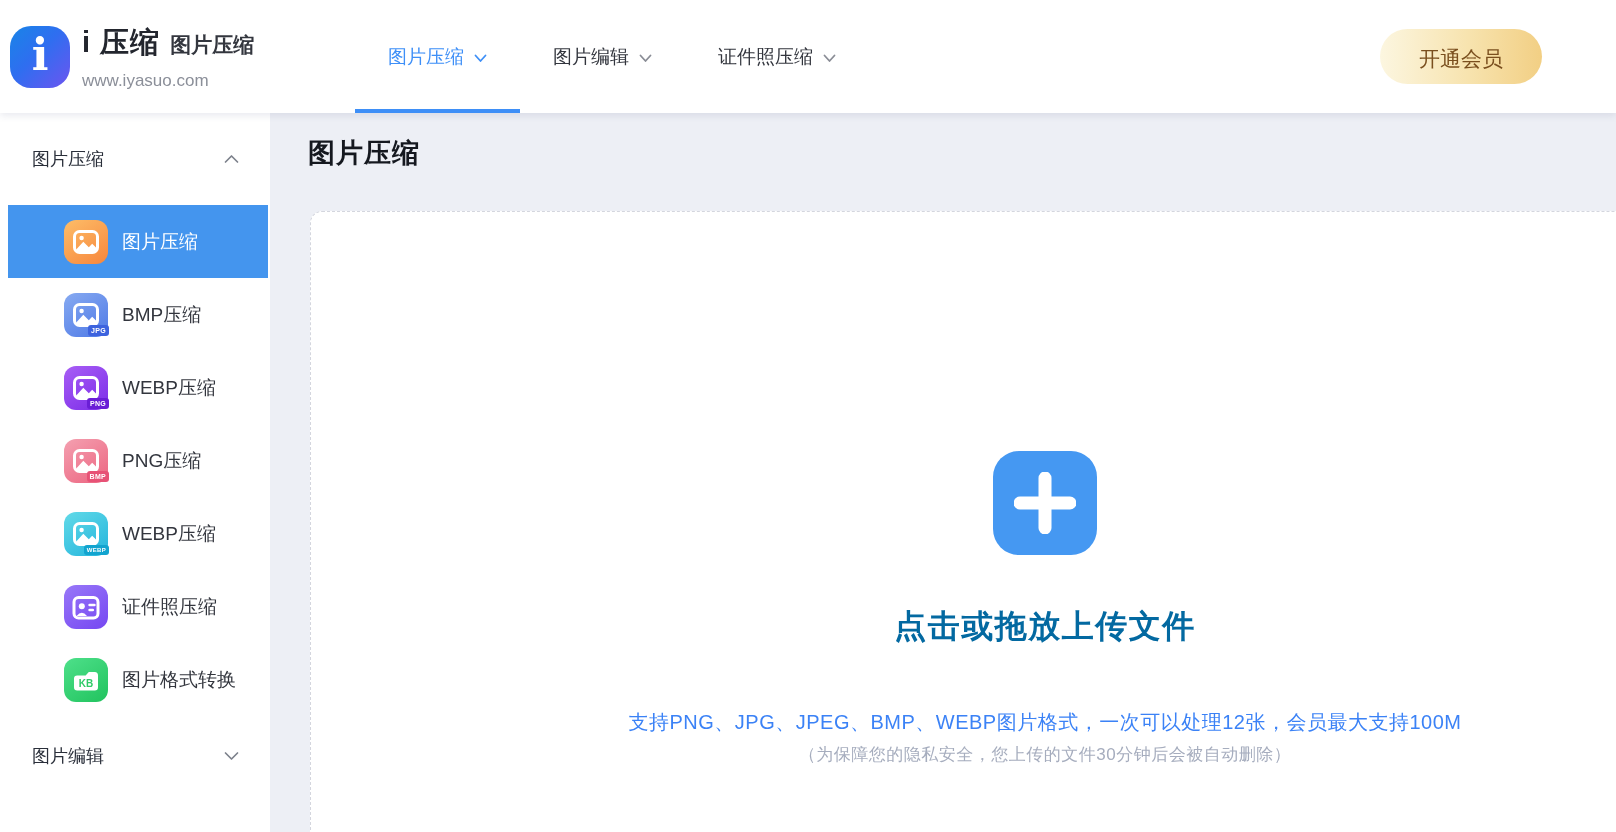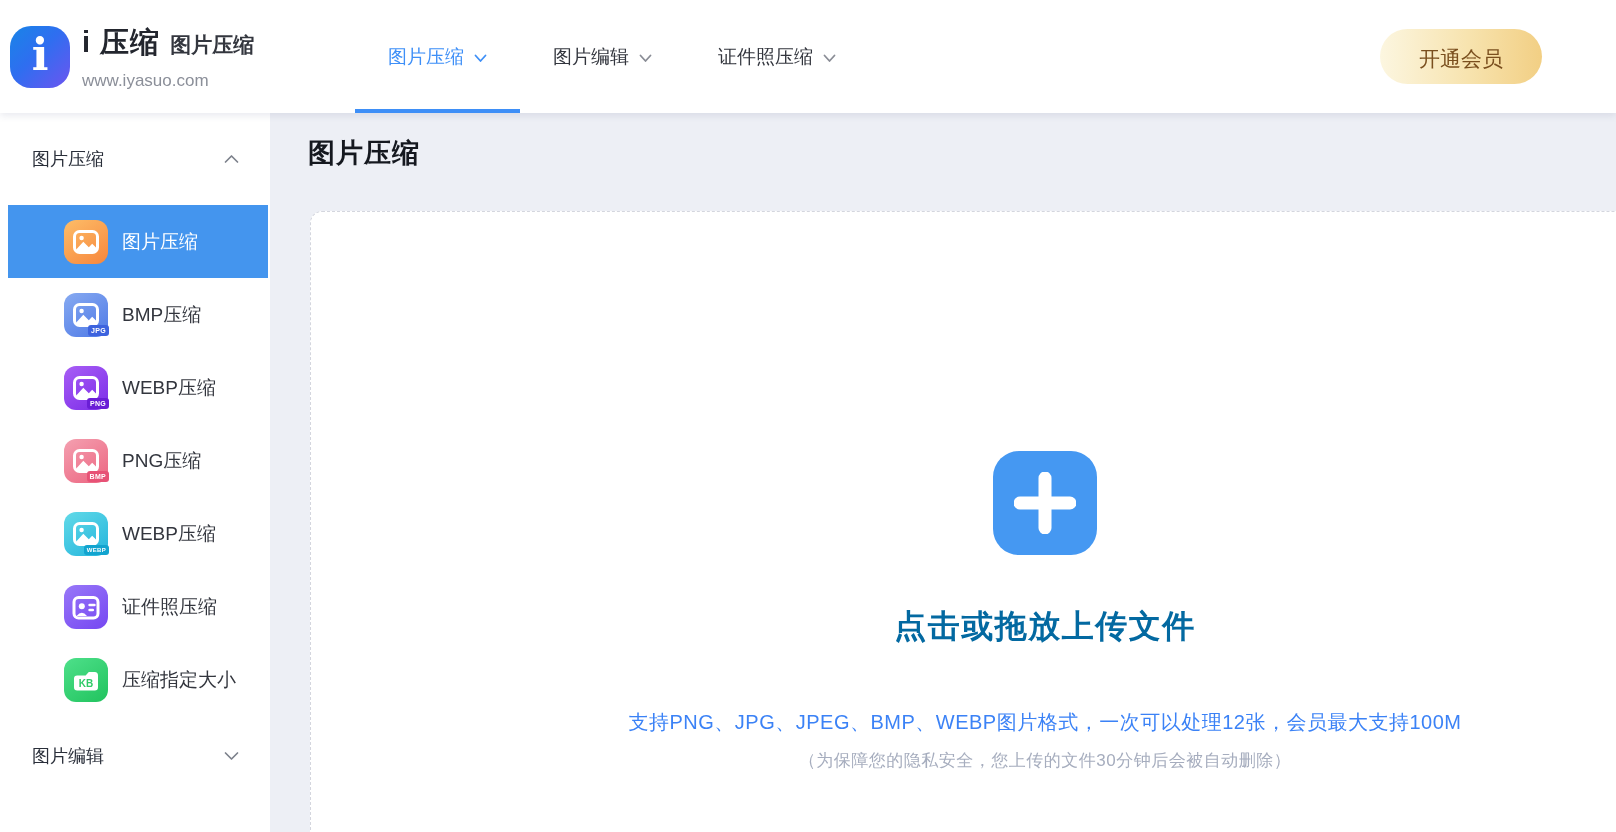--- a/index.html
+++ b/index.html
@@ -75,21 +75,21 @@
   .dropzone { position:absolute; left:40px; top:98px; width:1470px;
     height:1100px; background:#fff; border:1px dashed #d4d6de;
     border-radius:12px; display:flex; flex-direction:column;
     align-items:center; padding-top:239px; cursor:pointer; }
   .plus-btn { width:104px; height:104px; border-radius:26px; border:none;
     background:#4598f2; display:flex; align-items:center; justify-content:center;
     cursor:pointer; }
   .dz-title { margin-top:50px; font-size:32px; font-weight:700; color:#0369a1;
     letter-spacing:1.5px; }
   .dz-support { margin-top:60px; font-size:20px; color:#3b82f6; letter-spacing:.5px; }
-  .dz-privacy { margin-top:13px; font-size:17px; color:#a6adbe; letter-spacing:.5px; }
+  .dz-privacy { margin-top:7px; font-size:17px; color:#a6adbe; letter-spacing:.5px; }
 </style>
 </head>
 <body>
 
 <div class="header">
   <div class="brand">
     <div class="logo-mark">
       <span>i</span>
     </div>
     <div class="brand-text">
@@ -206,21 +206,21 @@
     <span class="side-label">证件照压缩</span>
   </div>
 
   <div class="side-item">
     <div class="app-icon icon-green">
       <svg width="44" height="44" viewBox="0 0 44 44">
         <path d="M34 17.5 Q34 14 30.8 14 L24.8 14 L21.6 17.4 L13.2 17.4 Q10 17.4 10 20.6 L10 29.3 Q10 32.6 13.2 32.6 L30.8 32.6 Q34 32.6 34 29.3 Z" fill="#fff"></path>
         <text x="22" y="29.4" text-anchor="middle" font-size="10" font-weight="bold" fill="#2fcb68" font-family="Liberation Sans, sans-serif">KB</text>
       </svg>
     </div>
-    <span class="side-label">压缩指定大小</span>
+    <span class="side-label">图片格式转换</span>
   </div>
 
   <div class="side-section second">
     <span>图片编辑</span>
     <svg class="chev" width="15" height="10" viewBox="0 0 15 10">
         <polyline points="1.5,2 7.5,8 13.5,2" fill="none" stroke="currentColor" stroke-width="1.7" stroke-linecap="round" stroke-linejoin="round"></polyline>
       </svg>
   </div>
 </div>
 

